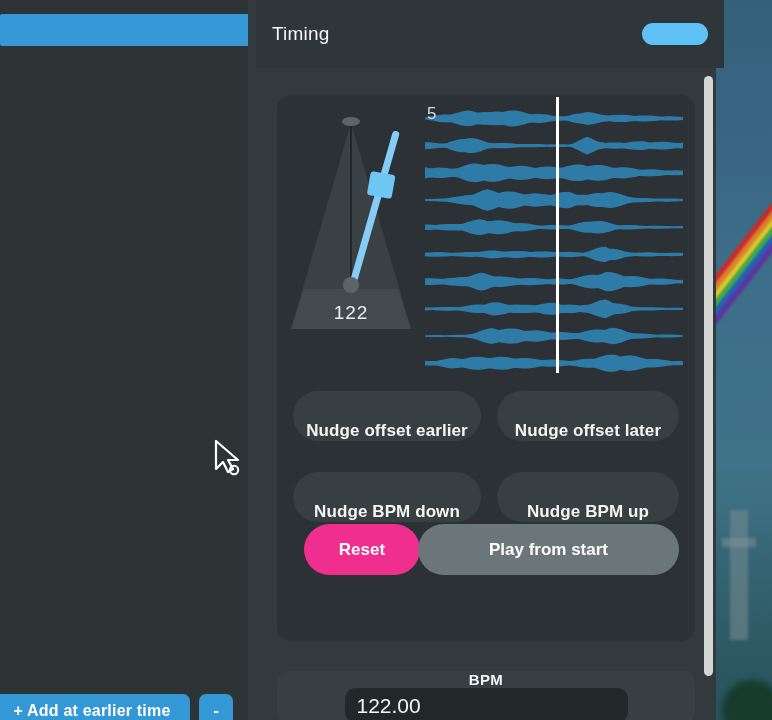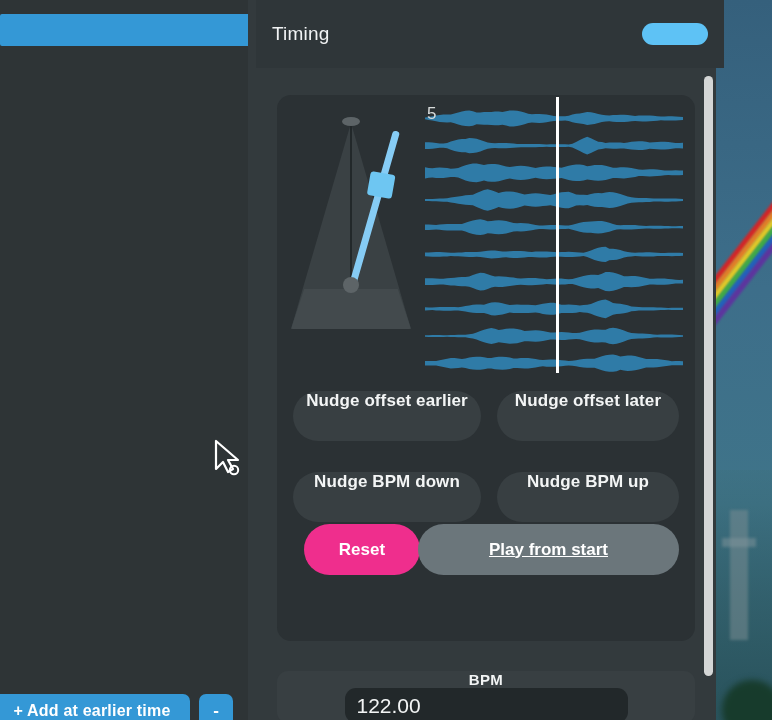--- a/index.html
+++ b/index.html
@@ -149,37 +149,37 @@
   #waveform .playhead{
     position:absolute; left:131px; top:-4px; width:3px; height:276px;
     background:#ffffff;
   }
 
   
   .btn-grid{ position:absolute; left:16px; width:386px; }
   .gbtn{
     position:absolute; height:50px; border-radius:25px;
     background:#383f42;
-    display:flex; align-items:flex-start; justify-content:center;
+    display:flex; align-items:flex-end; justify-content:center;
     color:#f3f5f5; font-size:17px; font-weight:bold; letter-spacing:.1px;
   }
   .gbtn.left { left:0;   width:188px; }
   .gbtn.right{ left:204px; width:182px; }
 
   #reset-button{
     position:absolute; left:27px; top:429px; width:116px; height:51px;
     border-radius:26px; background:#ef2e8d;
     display:flex; align-items:center; justify-content:center;
     color:#fff; font-size:17px; font-weight:bold;
   }
   #play-from-start-button{
     position:absolute; left:141px; top:429px; width:261px; height:51px;
     border-radius:26px; background:#6b767b;
     display:flex; align-items:center; justify-content:center;
-    color:#fff; font-size:17px; font-weight:bold;text-decoration:underline;
+    color:#fff; font-size:17px; font-weight:bold;
   }
 
   
   #bpm-row{
     position:absolute; left:29px; top:603px; width:418px; height:52px;
     background:#383f42; border-radius:11px; display:flex; align-items:center;flex-direction:column;
   }
   #bpm-label{
     width:86px; text-align:center; color:#f2f4f4;
     font-size:15px; font-weight:bold; letter-spacing:.4px;
@@ -241,20 +241,21 @@
 
       <div id="metronome">
         <div class="body"></div>
         <div class="base"></div>
         <div class="rod"></div>
         <div class="top-cap"></div>
         <div class="pendulum">
           <div class="weight"></div>
         </div>
         <div class="pivot"></div>
+        <div class="bpm-readout">122</div>
       </div>
 
       <div id="waveform">
         <svg class="lanes" id="waveform-svg" viewBox="0 0 258 272" preserveAspectRatio="none">
             <path d="M0.0 16.6 L3.7 16.0 L7.4 15.3 L11.1 14.5 L14.7 13.9 L18.4 13.6 L22.1 13.4 L25.8 13.6 L29.5 12.6 L33.2 11.4 L36.9 10.5 L40.5 9.8 L44.2 9.6 L47.9 10.2 L51.6 11.5 L55.3 11.4 L59.0 11.0 L62.7 11.0 L66.3 10.9 L70.0 10.5 L73.7 10.6 L77.4 11.1 L81.1 10.3 L84.8 9.4 L88.5 9.4 L92.1 9.8 L95.8 10.6 L99.5 11.6 L103.2 12.8 L106.9 13.2 L110.6 13.0 L114.3 13.0 L117.9 13.2 L121.6 13.6 L125.3 14.2 L129.0 14.9 L132.7 15.2 L136.4 15.2 L140.1 15.3 L143.7 14.8 L147.4 13.6 L151.1 12.8 L154.8 12.4 L158.5 11.7 L162.2 10.9 L165.9 11.2 L169.5 11.9 L173.2 12.9 L176.9 13.8 L180.6 14.2 L184.3 14.6 L188.0 14.1 L191.7 13.9 L195.3 13.8 L199.0 13.8 L202.7 14.1 L206.4 14.5 L210.1 14.9 L213.8 14.6 L217.5 14.4 L221.1 14.4 L224.8 14.5 L228.5 14.8 L232.2 15.2 L235.9 15.6 L239.6 15.4 L243.3 15.3 L246.9 15.3 L250.6 15.4 L254.3 15.7 L258.0 16.0 L258.0 18.9 L254.3 19.2 L250.6 19.4 L246.9 19.5 L243.3 19.5 L239.6 19.4 L235.9 19.3 L232.2 19.7 L228.5 20.1 L224.8 20.3 L221.1 20.5 L217.5 20.5 L213.8 20.3 L210.1 19.9 L206.4 20.3 L202.7 20.7 L199.0 21.0 L195.3 21.1 L191.7 21.0 L188.0 20.7 L184.3 20.3 L180.6 20.6 L176.9 21.1 L173.2 21.9 L169.5 22.9 L165.9 23.6 L162.2 23.9 L158.5 23.1 L154.8 22.5 L151.1 22.1 L147.4 21.2 L143.7 20.1 L140.1 19.6 L136.4 19.7 L132.7 19.7 L129.0 20.0 L125.3 20.6 L121.6 21.2 L117.9 21.7 L114.3 21.9 L110.6 21.8 L106.9 21.6 L103.2 22.0 L99.5 23.2 L95.8 24.3 L92.1 25.1 L88.5 25.5 L84.8 25.4 L81.1 24.6 L77.4 23.8 L73.7 24.2 L70.0 24.3 L66.3 24.0 L62.7 23.8 L59.0 23.8 L55.3 23.5 L51.6 23.3 L47.9 24.7 L44.2 25.3 L40.5 25.0 L36.9 24.4 L33.2 23.4 L29.5 22.3 L25.8 21.3 L22.1 21.4 L18.4 21.3 L14.7 20.9 L11.1 20.3 L7.4 19.6 L3.7 18.9 L0.0 18.2 Z" fill="#2f7fae" opacity="0.95"></path>
             <path d="M0.0 41.2 L3.7 41.2 L7.4 41.5 L11.1 41.9 L14.7 42.5 L18.4 42.5 L22.1 41.9 L25.8 40.6 L29.5 39.4 L33.2 38.4 L36.9 38.0 L40.5 37.9 L44.2 37.0 L47.9 37.2 L51.6 37.8 L55.3 38.9 L59.0 40.3 L62.7 41.6 L66.3 42.1 L70.0 42.2 L73.7 42.0 L77.4 41.9 L81.1 42.0 L84.8 42.2 L88.5 42.5 L92.1 42.9 L95.8 43.1 L99.5 43.0 L103.2 43.0 L106.9 42.9 L110.6 43.0 L114.3 43.1 L117.9 43.3 L121.6 43.5 L125.3 43.3 L129.0 43.2 L132.7 43.2 L136.4 43.2 L140.1 43.3 L143.7 43.5 L147.4 42.7 L151.1 41.0 L154.8 39.1 L158.5 37.3 L162.2 35.7 L165.9 37.2 L169.5 39.0 L173.2 40.7 L176.9 41.1 L180.6 41.9 L184.3 41.6 L188.0 41.4 L191.7 41.4 L195.3 41.6 L199.0 41.9 L202.7 41.4 L206.4 40.8 L210.1 40.4 L213.8 40.2 L217.5 40.3 L221.1 40.8 L224.8 41.4 L228.5 41.2 L232.2 40.9 L235.9 40.8 L239.6 40.8 L243.3 41.1 L246.9 41.5 L250.6 42.0 L254.3 42.0 L258.0 41.7 L258.0 47.5 L254.3 47.3 L250.6 47.2 L246.9 47.7 L243.3 48.2 L239.6 48.4 L235.9 48.5 L232.2 48.3 L228.5 48.0 L224.8 47.8 L221.1 48.4 L217.5 49.0 L213.8 49.0 L210.1 48.8 L206.4 48.4 L202.7 47.9 L199.0 47.4 L195.3 47.6 L191.7 47.8 L188.0 47.8 L184.3 47.6 L180.6 47.3 L176.9 48.1 L173.2 48.5 L169.5 50.2 L165.9 52.1 L162.2 53.5 L158.5 52.0 L154.8 50.1 L151.1 48.2 L147.4 46.6 L143.7 45.8 L140.1 45.9 L136.4 46.0 L132.7 46.1 L129.0 46.1 L125.3 45.9 L121.6 45.8 L117.9 45.9 L114.3 46.1 L110.6 46.2 L106.9 46.3 L103.2 46.3 L99.5 46.3 L95.8 46.2 L92.1 46.4 L88.5 46.7 L84.8 47.0 L81.1 47.3 L77.4 47.3 L73.7 47.2 L70.0 47.0 L66.3 47.2 L62.7 47.7 L59.0 49.0 L55.3 50.4 L51.6 51.5 L47.9 52.1 L44.2 52.2 L40.5 51.3 L36.9 51.3 L33.2 50.8 L29.5 49.9 L25.8 48.7 L22.1 47.3 L18.4 46.8 L14.7 46.8 L11.1 47.3 L7.4 47.8 L3.7 48.0 L0.0 48.0 Z" fill="#2f7fae" opacity="0.95"></path>
             <path d="M0.0 66.2 L3.7 67.0 L7.4 67.2 L11.1 66.8 L14.7 66.6 L18.4 66.7 L22.1 67.1 L25.8 67.7 L29.5 67.5 L33.2 67.1 L36.9 65.6 L40.5 64.3 L44.2 63.2 L47.9 62.5 L51.6 62.4 L55.3 63.2 L59.0 64.1 L62.7 63.3 L66.3 62.9 L70.0 62.9 L73.7 63.5 L77.4 64.4 L81.1 65.4 L84.8 66.1 L88.5 65.4 L92.1 64.9 L95.8 64.7 L99.5 64.9 L103.2 65.4 L106.9 66.2 L110.6 67.0 L114.3 66.2 L117.9 65.7 L121.6 65.4 L125.3 65.5 L129.0 65.9 L132.7 66.2 L136.4 66.8 L140.1 65.7 L143.7 64.7 L147.4 63.9 L151.1 63.5 L154.8 63.6 L158.5 64.1 L162.2 65.2 L165.9 64.7 L169.5 64.1 L173.2 63.9 L176.9 64.1 L180.6 64.7 L184.3 65.7 L188.0 66.7 L191.7 66.7 L195.3 66.3 L199.0 66.3 L202.7 66.5 L206.4 67.0 L210.1 67.7 L213.8 68.5 L217.5 68.7 L221.1 68.4 L224.8 68.3 L228.5 68.3 L232.2 68.6 L235.9 69.0 L239.6 69.4 L243.3 69.6 L246.9 69.4 L250.6 69.3 L254.3 69.4 L258.0 69.6 L258.0 74.1 L254.3 74.3 L250.6 74.3 L246.9 74.3 L243.3 74.1 L239.6 74.2 L235.9 74.7 L232.2 75.1 L228.5 75.3 L224.8 75.4 L221.1 75.3 L217.5 75.0 L213.8 75.1 L210.1 75.9 L206.4 76.6 L202.7 77.1 L199.0 77.4 L195.3 77.3 L191.7 77.0 L188.0 76.9 L184.3 78.0 L180.6 78.9 L176.9 79.5 L173.2 79.7 L169.5 79.5 L165.9 78.9 L162.2 78.5 L158.5 79.6 L154.8 80.1 L151.1 80.1 L147.4 79.7 L143.7 78.9 L140.1 77.9 L136.4 76.9 L132.7 77.4 L129.0 77.7 L125.3 78.1 L121.6 78.2 L117.9 78.0 L114.3 77.4 L110.6 76.7 L106.9 77.5 L103.2 78.2 L99.5 78.8 L95.8 79.0 L92.1 78.8 L88.5 78.3 L84.8 77.5 L81.1 78.3 L77.4 79.2 L73.7 80.2 L70.0 80.7 L66.3 80.8 L62.7 80.4 L59.0 79.6 L55.3 80.5 L51.6 81.2 L47.9 81.1 L44.2 80.5 L40.5 79.4 L36.9 78.0 L33.2 76.6 L29.5 76.1 L25.8 75.9 L22.1 76.5 L18.4 76.9 L14.7 77.1 L11.1 76.9 L7.4 76.5 L3.7 76.7 L0.0 77.4 Z" fill="#2f7fae" opacity="0.95"></path>
             <path d="M0.0 98.0 L3.7 97.9 L7.4 97.9 L11.1 97.8 L14.7 97.5 L18.4 97.4 L22.1 97.2 L25.8 96.6 L29.5 95.9 L33.2 95.4 L36.9 94.9 L40.5 94.2 L44.2 93.9 L47.9 93.8 L51.6 92.1 L55.3 90.4 L59.0 89.0 L62.7 88.3 L66.3 89.2 L70.0 90.5 L73.7 92.0 L77.4 91.1 L81.1 90.5 L84.8 90.4 L88.5 90.7 L92.1 91.4 L95.8 92.4 L99.5 93.5 L103.2 93.0 L106.9 92.5 L110.6 92.3 L114.3 92.5 L117.9 93.0 L121.6 93.4 L125.3 93.9 L129.0 93.2 L132.7 92.1 L136.4 91.3 L140.1 90.9 L143.7 90.8 L147.4 92.0 L151.1 93.4 L154.8 93.8 L158.5 93.7 L162.2 93.9 L165.9 93.0 L169.5 92.3 L173.2 92.0 L176.9 92.2 L180.6 91.4 L184.3 91.1 L188.0 91.3 L191.7 92.0 L195.3 93.0 L199.0 94.3 L202.7 95.5 L206.4 96.3 L210.1 96.7 L213.8 96.9 L217.5 96.9 L221.1 97.0 L224.8 97.2 L228.5 97.5 L232.2 97.6 L235.9 97.5 L239.6 97.4 L243.3 97.4 L246.9 97.5 L250.6 97.6 L254.3 97.8 L258.0 98.0 L258.0 100.0 L254.3 100.2 L250.6 100.4 L246.9 100.6 L243.3 100.7 L239.6 100.7 L235.9 100.6 L232.2 100.4 L228.5 100.6 L224.8 100.9 L221.1 101.1 L217.5 101.2 L213.8 101.2 L210.1 101.4 L206.4 101.7 L202.7 102.5 L199.0 103.8 L195.3 105.0 L191.7 106.1 L188.0 106.7 L184.3 106.9 L180.6 106.6 L176.9 105.9 L173.2 106.0 L169.5 105.7 L165.9 105.0 L162.2 104.1 L158.5 104.4 L154.8 104.3 L151.1 104.6 L147.4 106.1 L143.7 107.2 L140.1 107.2 L136.4 106.7 L132.7 105.9 L129.0 104.9 L125.3 104.2 L121.6 104.7 L117.9 105.1 L114.3 105.6 L110.6 105.8 L106.9 105.6 L103.2 105.1 L99.5 104.6 L95.8 105.7 L92.1 106.7 L88.5 107.4 L84.8 107.7 L81.1 107.5 L77.4 106.9 L73.7 106.1 L70.0 107.5 L66.3 108.8 L62.7 109.7 L59.0 109.0 L55.3 107.6 L51.6 105.9 L47.9 104.2 L44.2 104.1 L40.5 103.8 L36.9 103.2 L33.2 102.7 L29.5 102.1 L25.8 101.5 L22.1 100.8 L18.4 100.7 L14.7 100.5 L11.1 100.2 L7.4 100.2 L3.7 100.1 L0.0 100.0 Z" fill="#2f7fae" opacity="0.95"></path>
             <path d="M0.0 123.4 L3.7 123.6 L7.4 123.8 L11.1 124.1 L14.7 123.6 L18.4 123.3 L22.1 123.0 L25.8 122.9 L29.5 123.0 L33.2 122.9 L36.9 122.9 L40.5 121.8 L44.2 120.6 L47.9 119.5 L51.6 118.7 L55.3 118.3 L59.0 119.0 L62.7 120.2 L66.3 119.9 L70.0 119.4 L73.7 119.3 L77.4 119.5 L81.1 120.1 L84.8 121.0 L88.5 122.0 L92.1 122.2 L95.8 122.1 L99.5 122.2 L103.2 122.6 L106.9 123.2 L110.6 123.9 L114.3 124.5 L117.9 124.4 L121.6 124.2 L125.3 124.1 L129.0 124.1 L132.7 124.1 L136.4 124.3 L140.1 124.6 L143.7 124.6 L147.4 123.8 L151.1 122.8 L154.8 121.8 L158.5 121.1 L162.2 120.7 L165.9 120.6 L169.5 120.3 L173.2 119.9 L176.9 120.1 L180.6 120.8 L184.3 121.8 L188.0 122.9 L191.7 123.9 L195.3 124.2 L199.0 124.0 L202.7 123.9 L206.4 123.9 L210.1 124.1 L213.8 124.4 L217.5 124.7 L221.1 124.9 L224.8 124.8 L228.5 124.7 L232.2 124.7 L235.9 124.7 L239.6 124.9 L243.3 125.1 L246.9 125.3 L250.6 125.2 L254.3 125.1 L258.0 125.1 L258.0 127.4 L254.3 127.3 L250.6 127.3 L246.9 127.2 L243.3 127.4 L239.6 127.6 L235.9 127.7 L232.2 127.8 L228.5 127.7 L224.8 127.6 L221.1 127.5 L217.5 127.8 L213.8 128.1 L210.1 128.3 L206.4 128.5 L202.7 128.5 L199.0 128.4 L195.3 128.2 L191.7 128.5 L188.0 129.5 L184.3 130.7 L180.6 131.6 L176.9 132.3 L173.2 132.6 L169.5 132.2 L165.9 131.8 L162.2 131.8 L158.5 131.4 L154.8 130.7 L151.1 129.7 L147.4 128.7 L143.7 127.8 L140.1 127.9 L136.4 128.1 L132.7 128.3 L129.0 128.4 L125.3 128.4 L121.6 128.2 L117.9 128.0 L114.3 128.0 L110.6 128.6 L106.9 129.3 L103.2 129.8 L99.5 130.2 L95.8 130.4 L92.1 130.3 L88.5 130.4 L84.8 131.5 L81.1 132.4 L77.4 133.0 L73.7 133.2 L70.0 133.0 L66.3 132.5 L62.7 132.2 L59.0 133.4 L55.3 134.1 L51.6 133.7 L47.9 133.0 L44.2 131.9 L40.5 130.6 L36.9 129.6 L33.2 129.5 L29.5 129.4 L25.8 129.5 L22.1 129.4 L18.4 129.2 L14.7 128.8 L11.1 128.4 L7.4 128.7 L3.7 128.9 L0.0 129.1 Z" fill="#2f7fae" opacity="0.95"></path>
             <path d="M0.0 151.6 L3.7 151.4 L7.4 151.2 L11.1 151.1 L14.7 151.1 L18.4 151.2 L22.1 151.5 L25.8 151.8 L29.5 151.7 L33.2 151.5 L36.9 151.4 L40.5 151.1 L44.2 151.0 L47.9 151.0 L51.6 151.1 L55.3 150.8 L59.0 150.3 L62.7 149.8 L66.3 149.5 L70.0 149.6 L73.7 150.0 L77.4 150.4 L81.1 150.5 L84.8 150.2 L88.5 149.9 L92.1 149.9 L95.8 150.0 L99.5 150.3 L103.2 150.8 L106.9 150.9 L110.6 150.6 L114.3 150.4 L117.9 150.4 L121.6 150.5 L125.3 150.7 L129.0 151.1 L132.7 151.3 L136.4 151.1 L140.1 150.9 L143.7 150.8 L147.4 150.9 L151.1 151.2 L154.8 151.5 L158.5 151.7 L162.2 150.8 L165.9 149.4 L169.5 148.0 L173.2 146.8 L176.9 146.0 L180.6 145.8 L184.3 147.7 L188.0 147.7 L191.7 148.2 L195.3 149.1 L199.0 150.2 L202.7 151.1 L206.4 151.4 L210.1 151.7 L213.8 151.5 L217.5 151.4 L221.1 151.3 L224.8 151.3 L228.5 151.5 L232.2 151.7 L235.9 152.0 L239.6 151.9 L243.3 151.8 L246.9 151.7 L250.6 151.7 L254.3 151.8 L258.0 152.0 L258.0 154.8 L254.3 155.0 L250.6 155.1 L246.9 155.2 L243.3 155.1 L239.6 155.0 L235.9 154.9 L232.2 155.1 L228.5 155.4 L224.8 155.5 L221.1 155.6 L217.5 155.5 L213.8 155.3 L210.1 155.1 L206.4 155.5 L202.7 155.8 L199.0 156.6 L195.3 157.8 L191.7 158.7 L188.0 159.1 L184.3 159.2 L180.6 161.1 L176.9 160.8 L173.2 160.1 L169.5 158.9 L165.9 157.4 L162.2 156.0 L158.5 155.1 L154.8 155.4 L151.1 155.7 L147.4 155.9 L143.7 156.0 L140.1 156.0 L136.4 155.8 L132.7 155.5 L129.0 155.7 L125.3 156.1 L121.6 156.4 L117.9 156.5 L114.3 156.4 L110.6 156.2 L106.9 155.9 L103.2 156.1 L99.5 156.5 L95.8 156.8 L92.1 157.0 L88.5 156.9 L84.8 156.7 L81.1 156.3 L77.4 156.4 L73.7 156.9 L70.0 157.3 L66.3 157.4 L62.7 157.1 L59.0 156.6 L55.3 156.0 L51.6 155.8 L47.9 155.9 L44.2 155.9 L40.5 155.8 L36.9 155.5 L33.2 155.3 L29.5 155.2 L25.8 155.1 L22.1 155.4 L18.4 155.6 L14.7 155.8 L11.1 155.8 L7.4 155.7 L3.7 155.5 L0.0 155.3 Z" fill="#2f7fae" opacity="0.95"></path>

